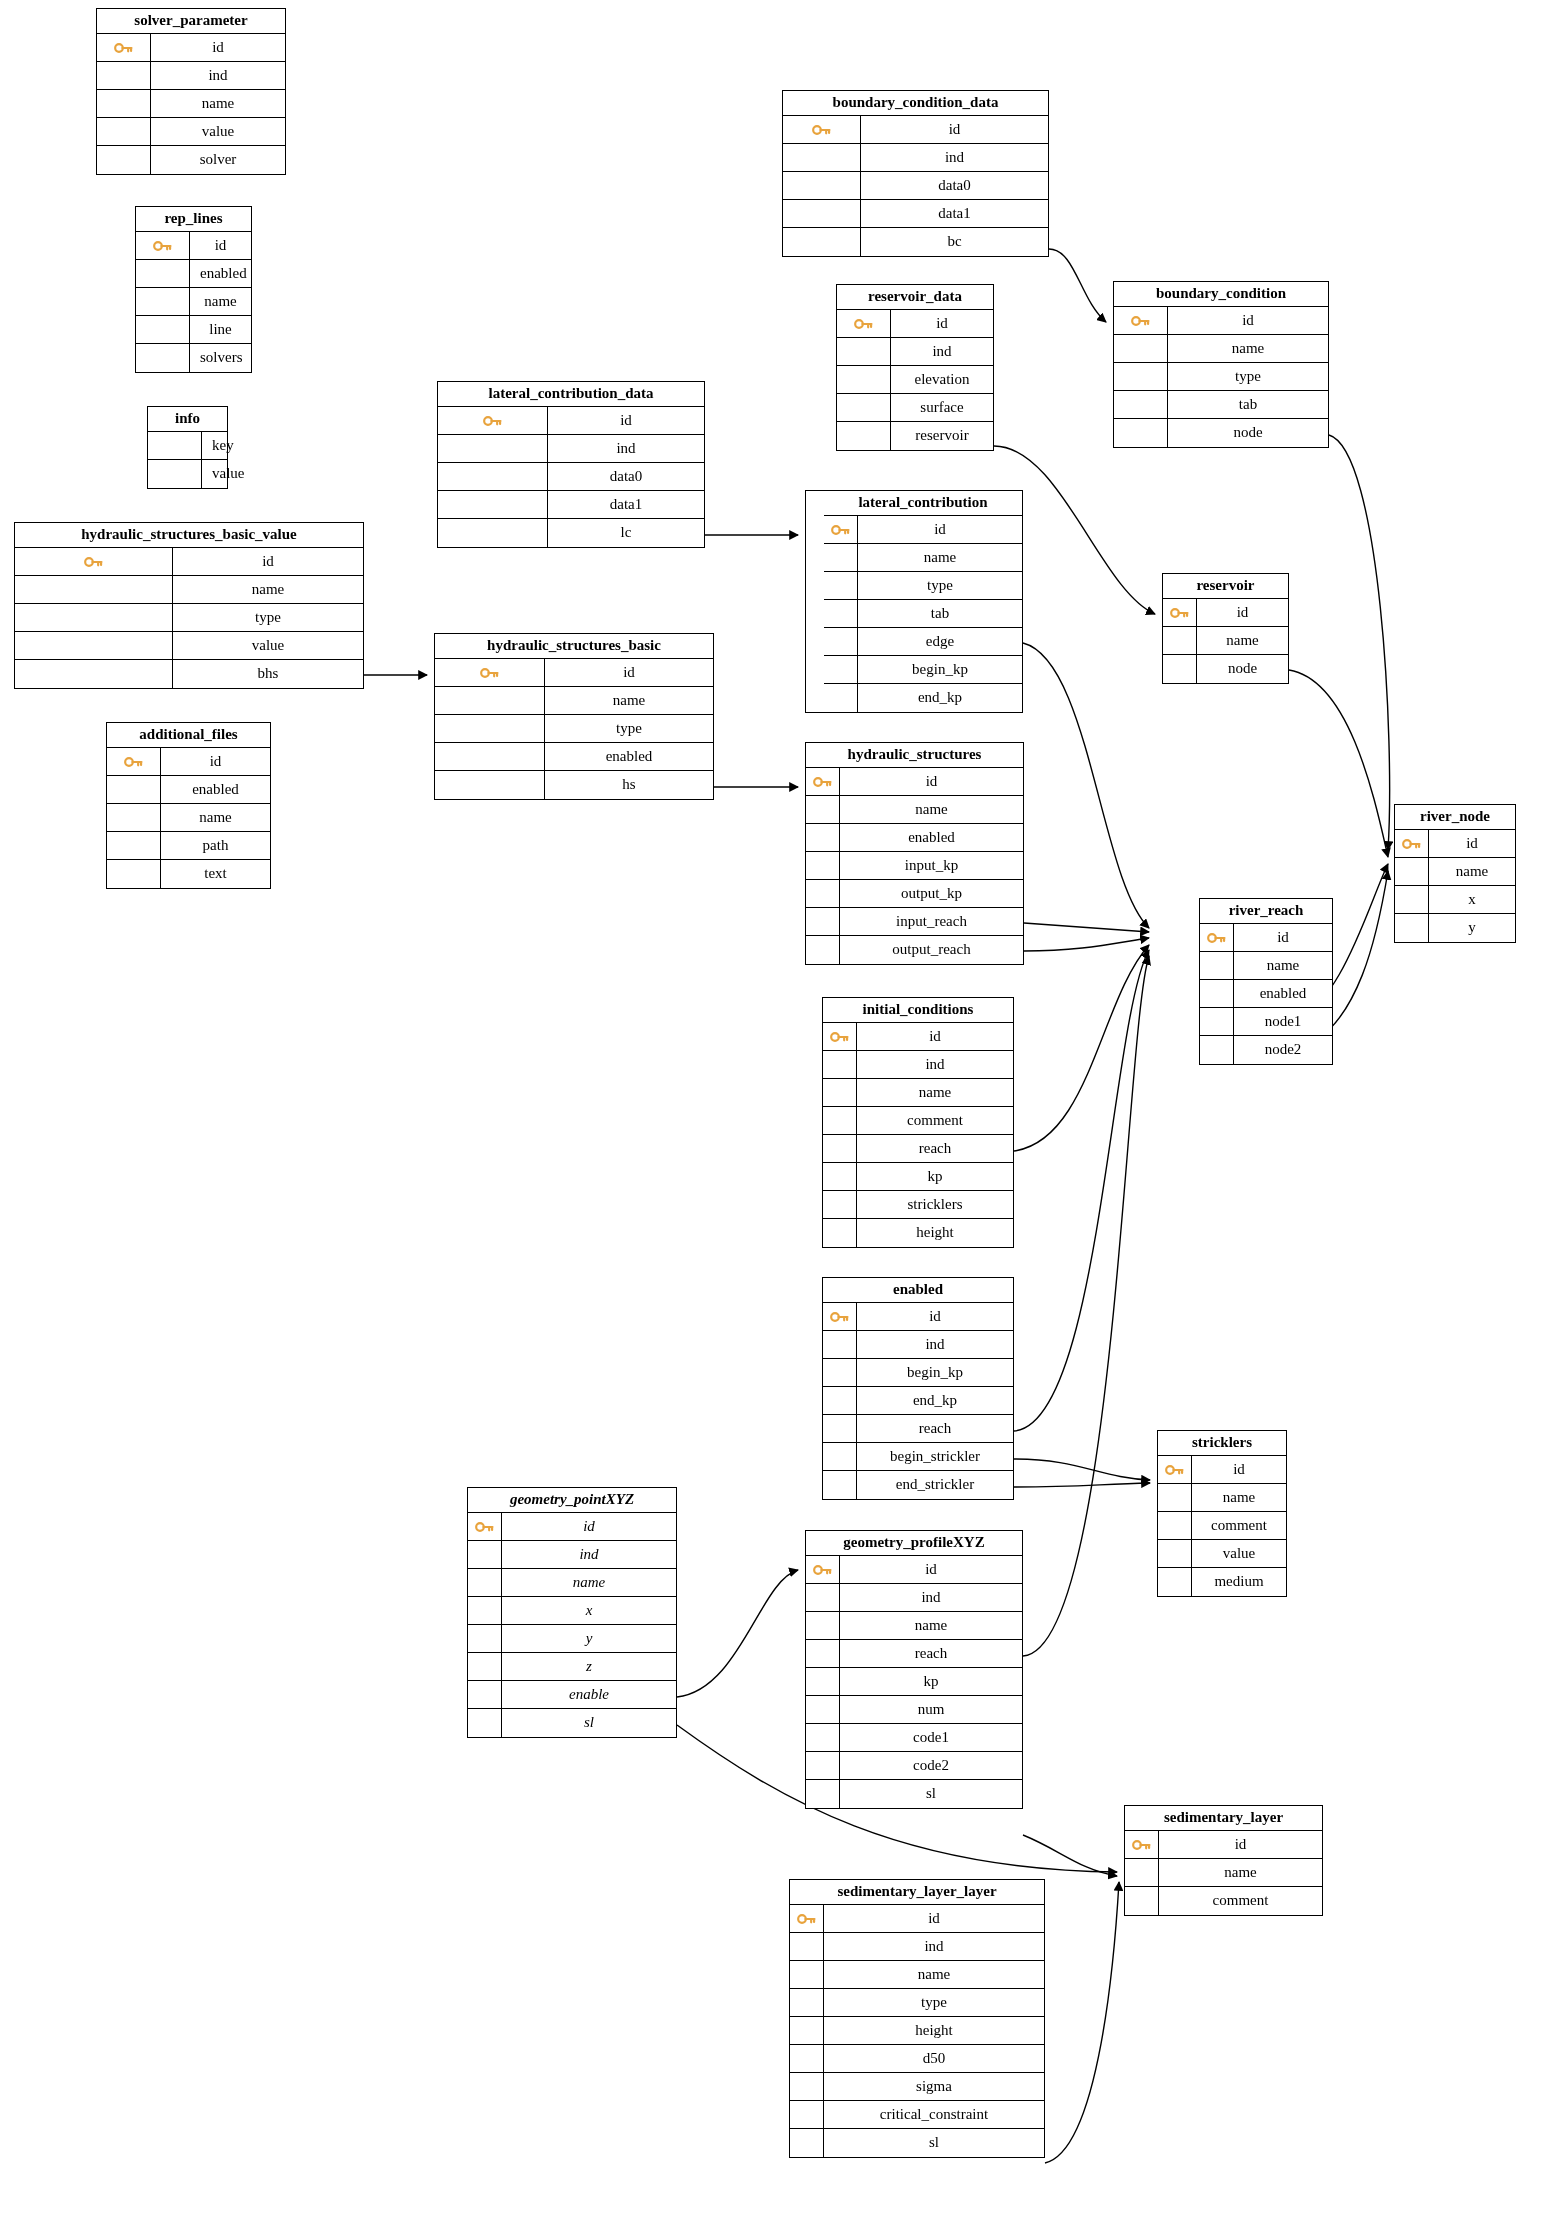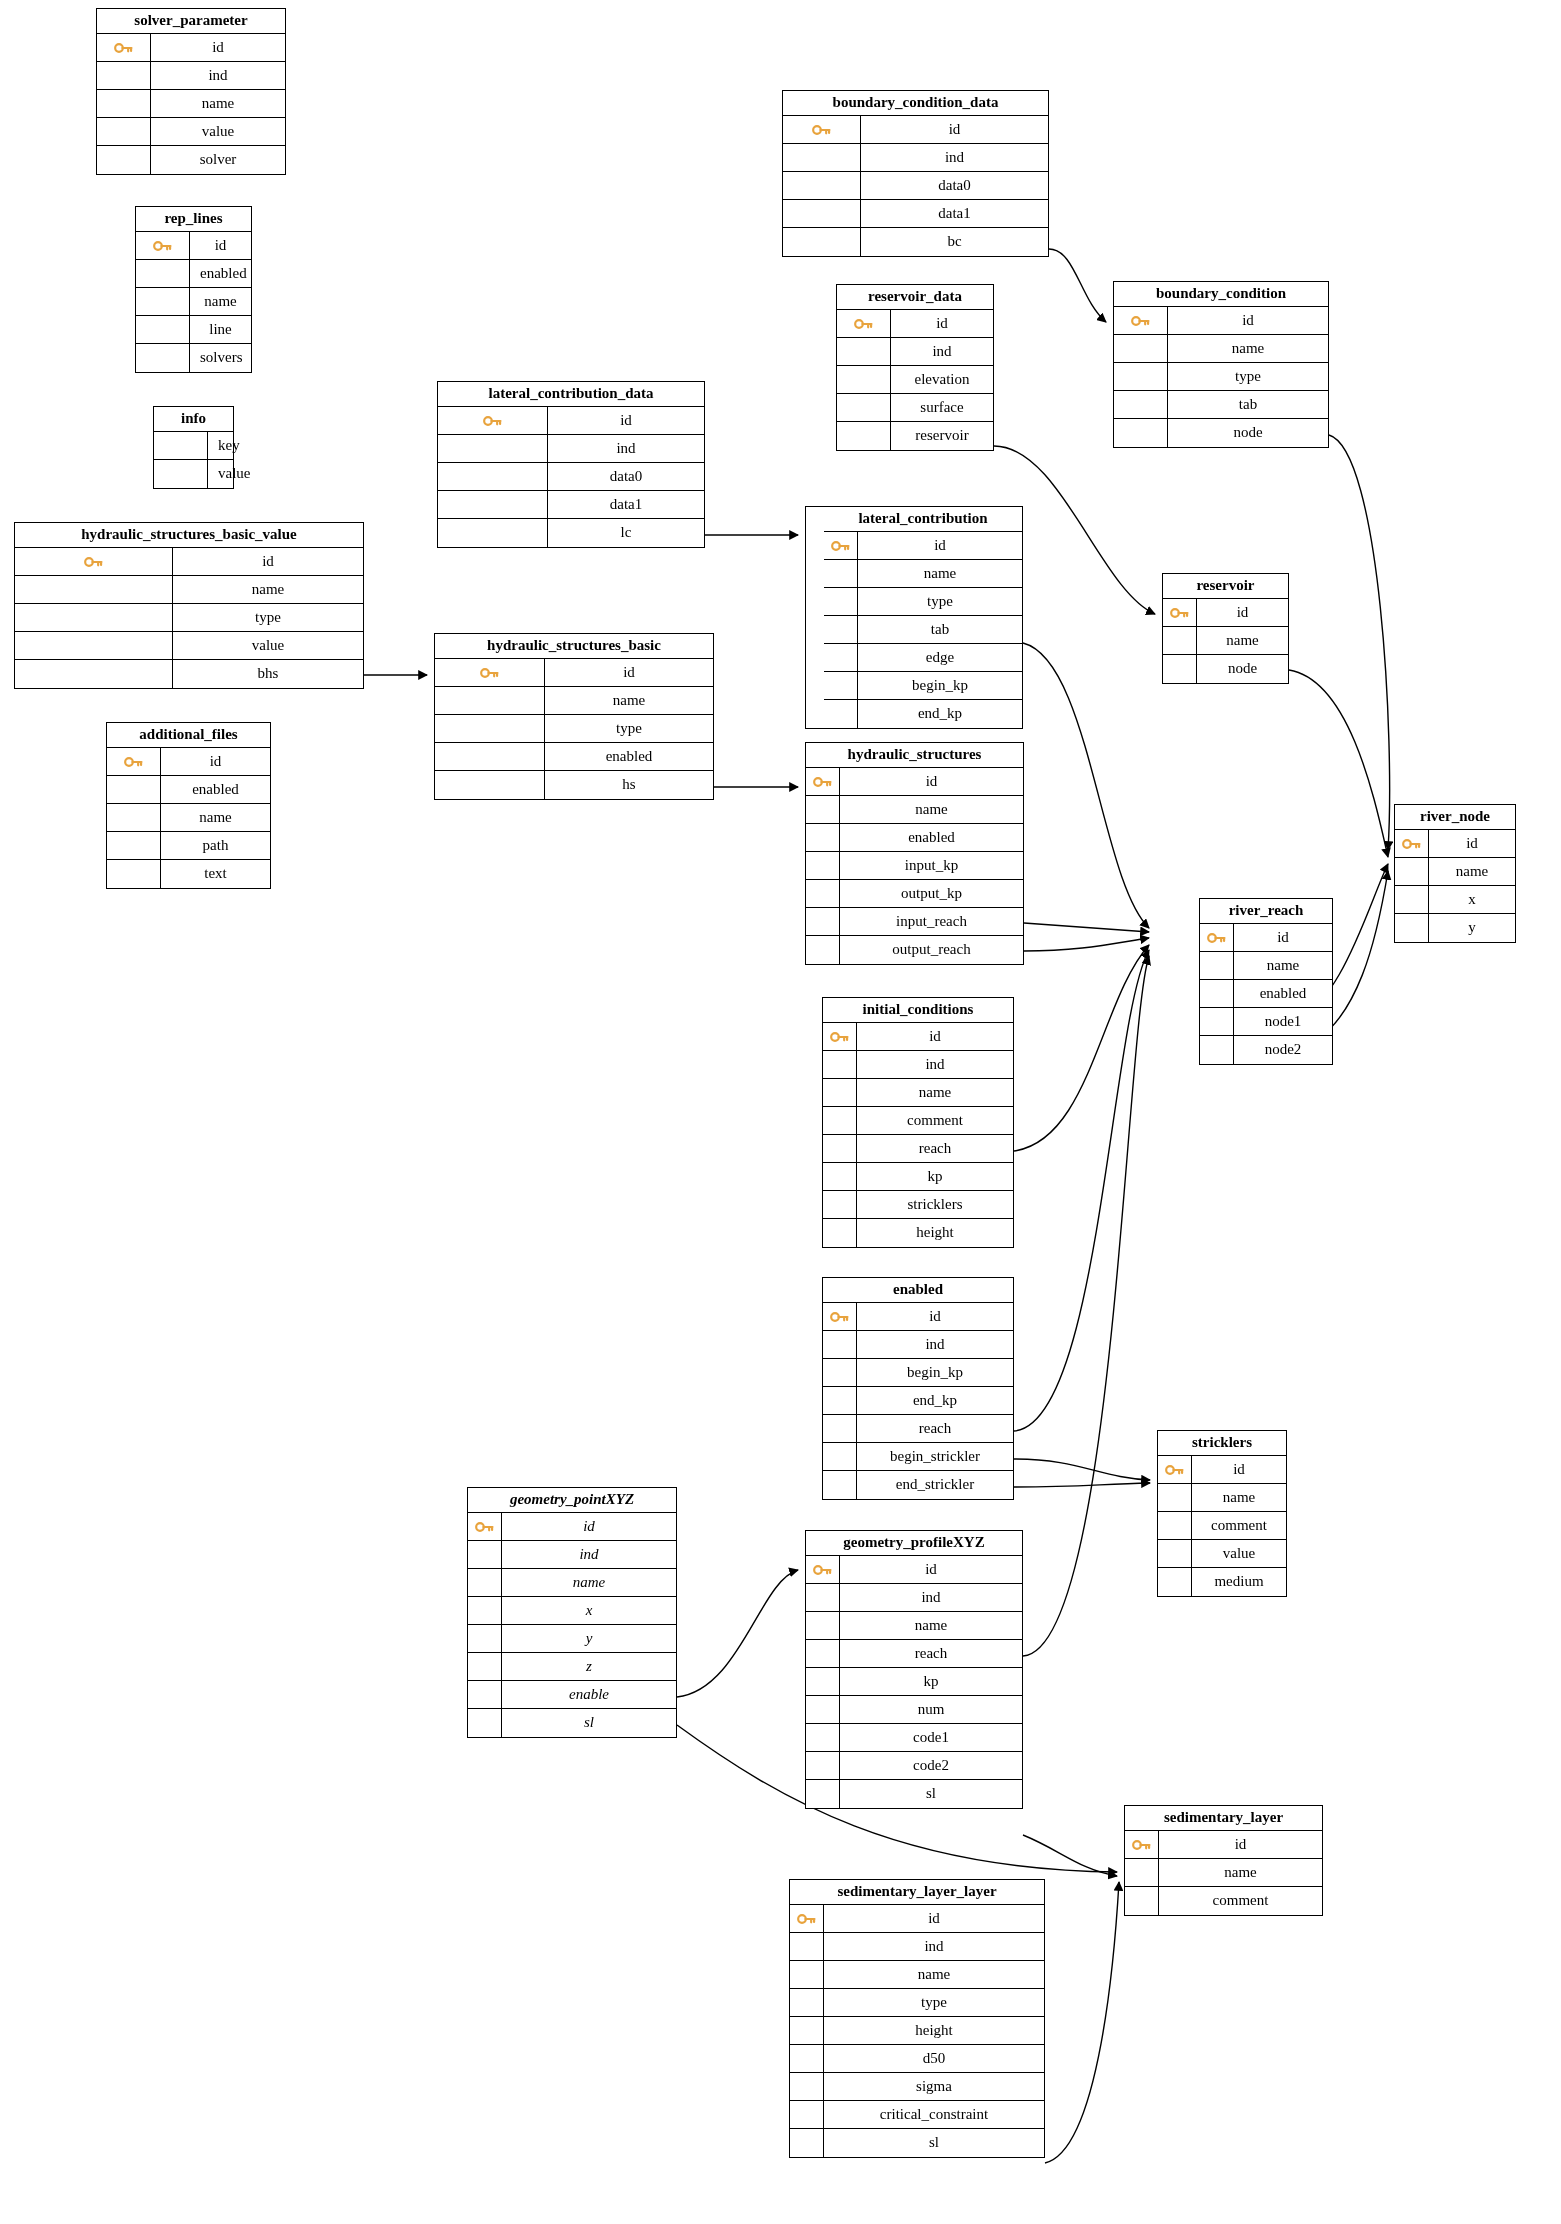--- a/index.html
+++ b/index.html
@@ -180,21 +180,21 @@
     <div class="attr-row">
         <div class="attr-key"></div>
         <div class="attr-name">line</div>
       </div>
     <div class="attr-row">
         <div class="attr-key"></div>
         <div class="attr-name">solvers</div>
       </div>
   </div>
 
-  <div class="entity" style="left:153px; top:406px; width:81px;font-family:Liberation Serif, serif;">
+  <div class="entity" style="left:147px; top:406px; width:81px;font-family:Liberation Serif, serif;">
     <div class="entity-title">info</div>
     <div class="attr-row">
         <div class="attr-key"></div>
         <div class="attr-name">key</div>
       </div>
     <div class="attr-row">
         <div class="attr-key"></div>
         <div class="attr-name">value</div>
       </div>
   </div>
@@ -366,21 +366,21 @@
     <div class="attr-row">
         <div class="attr-key"></div>
         <div class="attr-name">surface</div>
       </div>
     <div class="attr-row">
         <div class="attr-key"></div>
         <div class="attr-name">reservoir</div>
       </div>
   </div>
 
-  <div class="entity" style="left:805px; top:506px; width:218px;padding-left:18px;">
+  <div class="entity" style="left:805px; top:490px; width:218px;padding-left:18px;">
     <div class="entity-title">lateral_contribution</div>
     <div class="attr-row">
       <div class="attr-key" style="width:34px; min-width:34px;">
         <svg class="key-icon" viewBox="0 0 24 18">
             <circle cx="6" cy="9" r="4.6" fill="none" stroke="#E8A33D" stroke-width="2.6"></circle>
             <path d="M10 9 H21 M17 9 V13 M20.5 9 V12.5" stroke="#E8A33D" stroke-width="2.6" fill="none" stroke-linecap="round"></path>
           </svg>
       </div>
       <div class="attr-name">id</div>
     </div>

